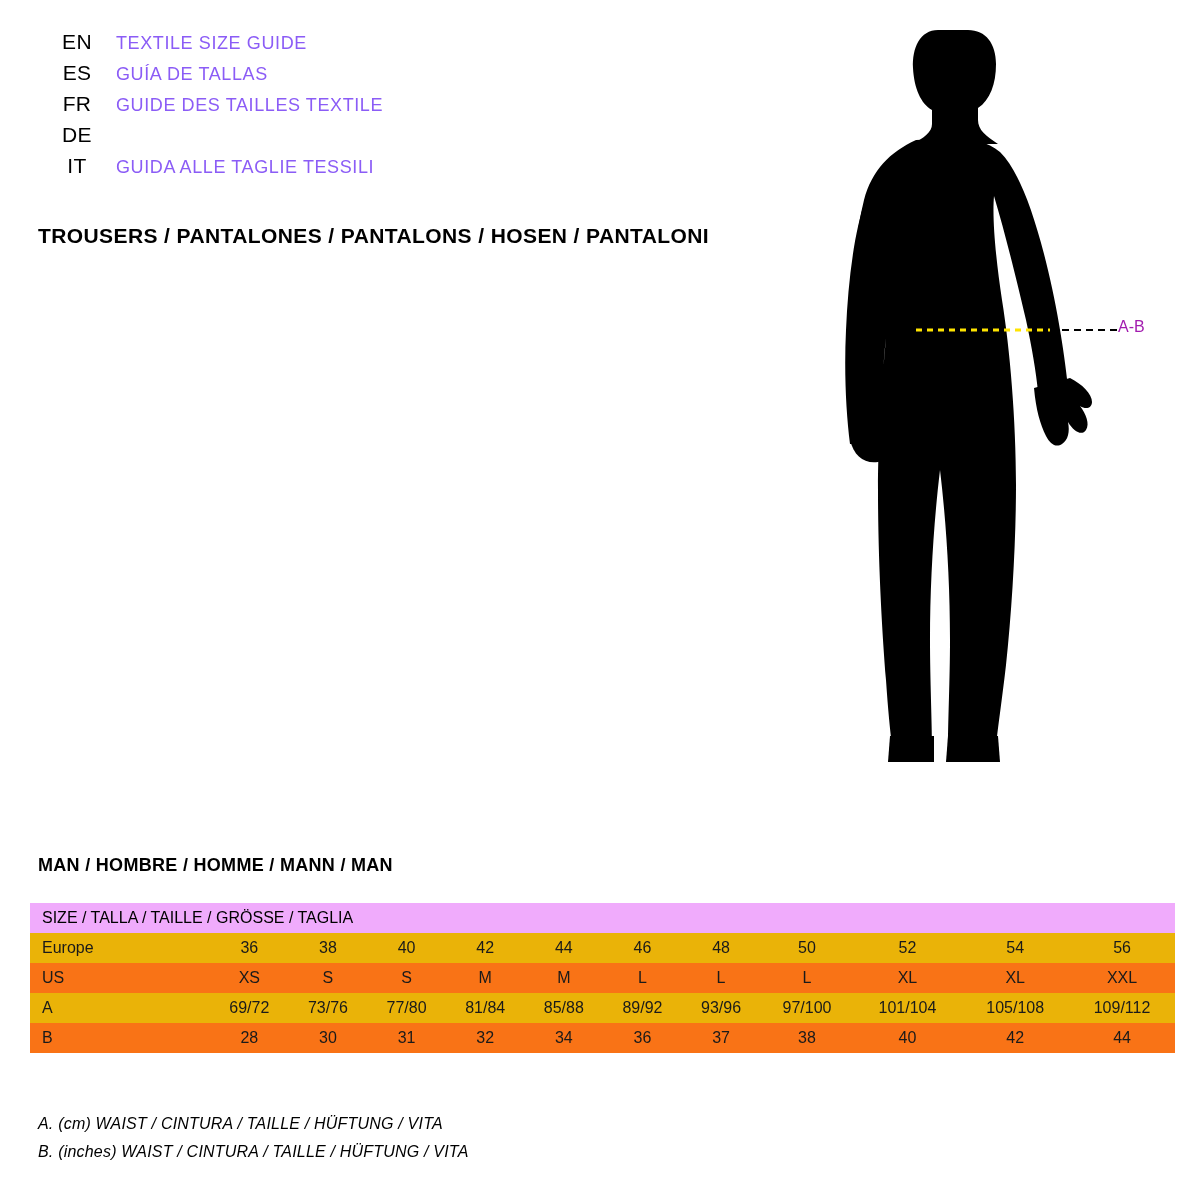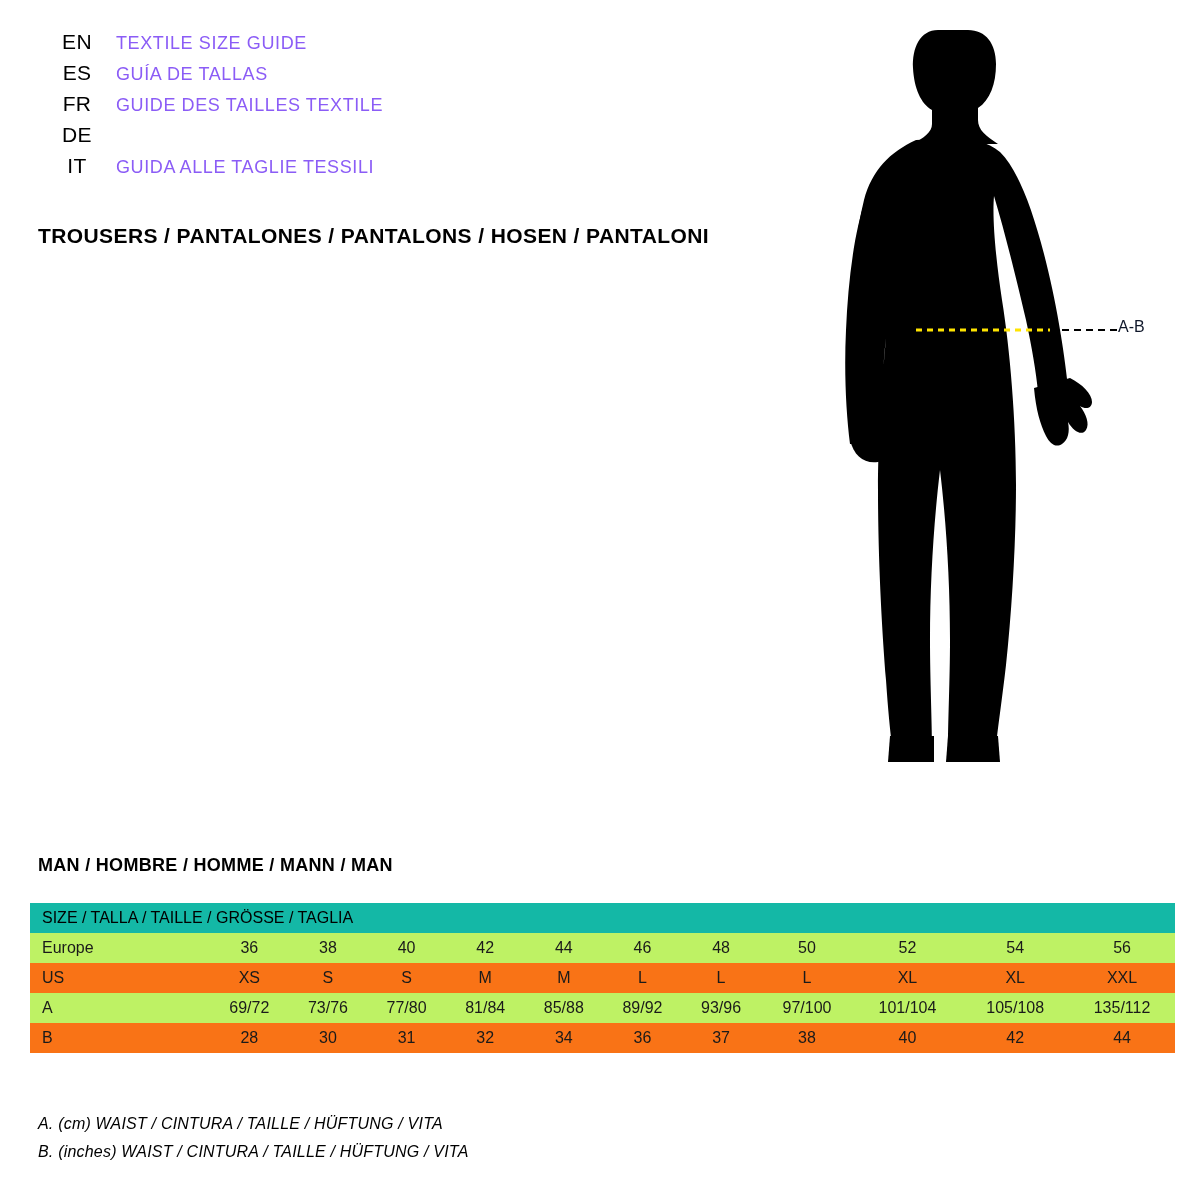--- a/index.html
+++ b/index.html
@@ -80,49 +80,49 @@
     font-size: 16px;
   }
   table.size-table td {
     padding: 6px 4px;
     text-align: center;
     height: 28px;
     color: #1a1a1a;
     font-size: 16px;
   }
   table.size-table tr.header-row td {
-    background: #14b8a6;
+    background: #f0abfc;
     text-align: left;
     padding-left: 12px;
     font-size: 16px;
     color: #000;
   }
   table.size-table tr.shade td { background: #f97316; }
-  table.size-table tr.plain td { background: #bef264; }
+  table.size-table tr.plain td { background: #eab308; }
   table.size-table td.row-label {
     text-align: left;
     padding-left: 12px;
     width: 180px;
   }
 
   .footnotes {
     position: absolute;
     left: 38px;
     top: 1110px;
     font-size: 16px;
     line-height: 28px;
     letter-spacing: 0.2px;
     font-style: italic;
   }
   .footnote { white-space: nowrap; }
 
   .ab-label {
     position: absolute;
     font-size: 16px;
-    color: #0f172a;
+    color: #a21caf;
   }
 </style>
 </head>
 <body>
 
 <div class="page">
 
   <div class="lang-block">
     <div class="lang-row">
       <span class="lang-code">EN</span>
@@ -242,21 +242,21 @@
         <td>69/72</td>
         <td>73/76</td>
         <td>77/80</td>
         <td>81/84</td>
         <td>85/88</td>
         <td>89/92</td>
         <td>93/96</td>
         <td>97/100</td>
         <td>101/104</td>
         <td>105/108</td>
-        <td>135/112</td>
+        <td>109/112</td>
       </tr>
 
       <tr class="shade">
         <td class="row-label">B</td>
         <td>28</td>
         <td>30</td>
         <td>31</td>
         <td>32</td>
         <td>34</td>
         <td>36</td>

